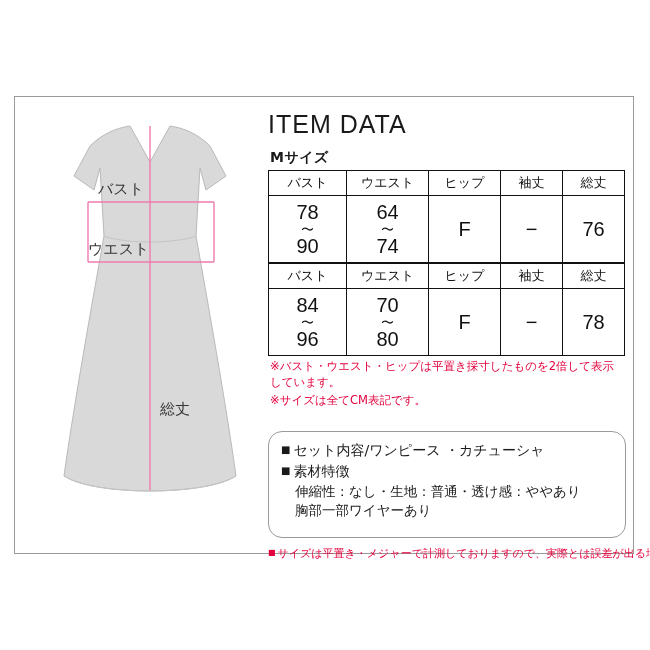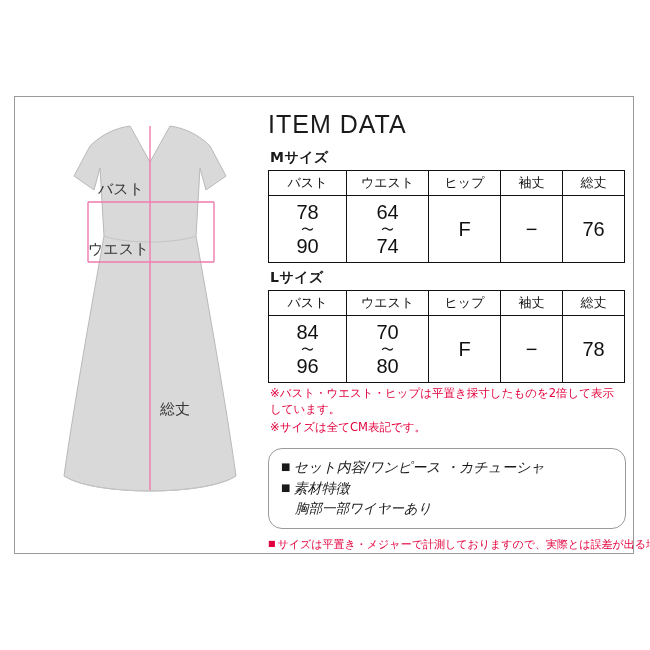--- a/index.html
+++ b/index.html
@@ -120,27 +120,26 @@
 
   .note-red {
     color: #e2003c;
     font-size: 11.5px;
     font-family: "DejaVu Sans", sans-serif;
     line-height: 1.35;
     margin: 3px 8px 0 2px;
   }
 
   #details-box {
-    margin-top: 12px;
+    margin-top: 22px;
     border: 1px solid #9a9a9a;
     border-radius: 14px;
-    padding: 8px 12px 10px 12px;
+    padding: 8px 12px 16px 12px;
     width: 332px;
     box-sizing: content-box;
-    font-style: italic;
   }
   .detail-line {
     font-size: 14px;
     color: #1a1a1a;
     font-family: "DejaVu Sans", sans-serif;
     line-height: 1.5;
     white-space: nowrap;
   }
   .detail-line .bullet {
     color: #1a1a1a;
@@ -243,21 +242,20 @@
             <span class="tilde">〜</span>
             <span>74</span>
           </td>
           <td>F</td>
           <td class="dash">−</td>
           <td>76</td>
         </tr>
       </tbody>
     </table>
 
-    <div class="size-heading" style="margin-top:6px">Lサイズ</div>
     <table class="size-table">
       <colgroup>
         <col class="col-bust">
           <col class="col-waist">
           <col class="col-hip">
           <col class="col-sleeve">
           <col class="col-len">
       </colgroup>
       <thead>
         <tr>
@@ -290,20 +288,21 @@
     <div class="note-red">※バスト・ウエスト・ヒップは平置き採寸したものを2倍して表示しています。</div>
     <div class="note-red">※サイズは全てCM表記です。</div>
 
     <div id="details-box">
       <div class="detail-line">
         <span class="bullet">■</span><span>セット内容/ワンピース ・カチューシャ</span>
       </div>
       <div class="detail-line">
         <span class="bullet">■</span><span>素材特徴</span>
       </div>
+      <div class="detail-sub">伸縮性：なし・生地：普通・透け感：ややあり</div>
       <div class="detail-sub">胸部一部ワイヤーあり</div>
     </div>
 
     <div id="footer-note">
       <span class="sq">■</span><span>サイズは平置き・メジャーで計測しておりますので、実際とは誤差が出る場合がございます</span>
     </div>
 
   </div>
 </div>
 

